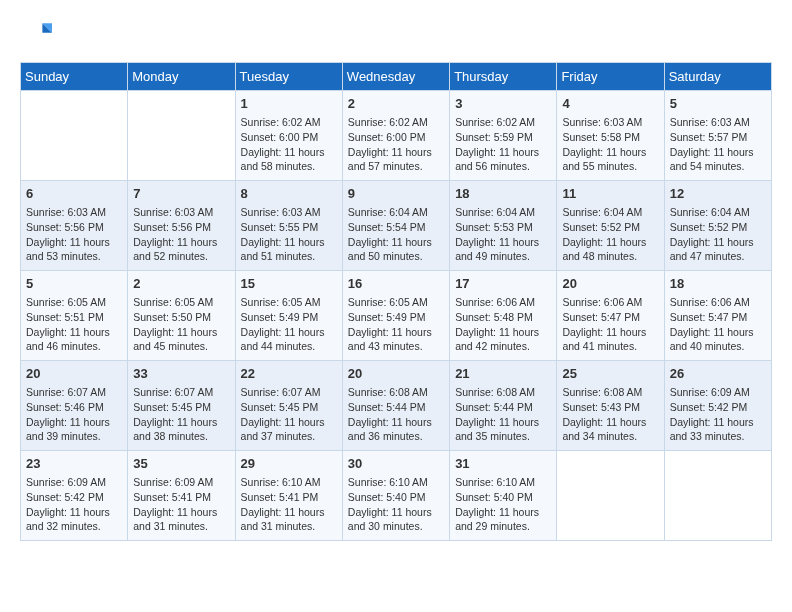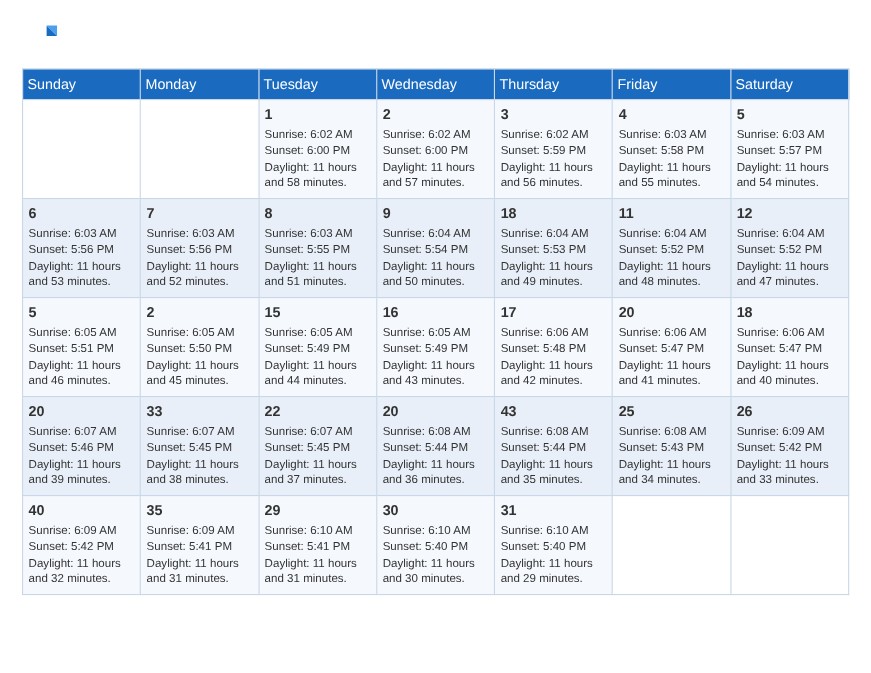--- a/index.html
+++ b/index.html
@@ -219,35 +219,35 @@
         </td>
         <td>
           <span class="day-number">22</span>
           <div class="day-info">Sunrise: 6:07 AM<br>Sunset: 5:45 PM<br>Daylight: 11 hours and 37 minutes.</div>
         </td>
         <td>
           <span class="day-number">20</span>
           <div class="day-info">Sunrise: 6:08 AM<br>Sunset: 5:44 PM<br>Daylight: 11 hours and 36 minutes.</div>
         </td>
         <td>
-          <span class="day-number">43</span>
+          <span class="day-number">21</span>
           <div class="day-info">Sunrise: 6:08 AM<br>Sunset: 5:44 PM<br>Daylight: 11 hours and 35 minutes.</div>
         </td>
         <td>
           <span class="day-number">25</span>
           <div class="day-info">Sunrise: 6:08 AM<br>Sunset: 5:43 PM<br>Daylight: 11 hours and 34 minutes.</div>
         </td>
         <td>
           <span class="day-number">26</span>
           <div class="day-info">Sunrise: 6:09 AM<br>Sunset: 5:42 PM<br>Daylight: 11 hours and 33 minutes.</div>
         </td>
       </tr>
       <tr>
         <td>
-          <span class="day-number">40</span>
+          <span class="day-number">23</span>
           <div class="day-info">Sunrise: 6:09 AM<br>Sunset: 5:42 PM<br>Daylight: 11 hours and 32 minutes.</div>
         </td>
         <td>
           <span class="day-number">35</span>
           <div class="day-info">Sunrise: 6:09 AM<br>Sunset: 5:41 PM<br>Daylight: 11 hours and 31 minutes.</div>
         </td>
         <td>
           <span class="day-number">29</span>
           <div class="day-info">Sunrise: 6:10 AM<br>Sunset: 5:41 PM<br>Daylight: 11 hours and 31 minutes.</div>
         </td>

